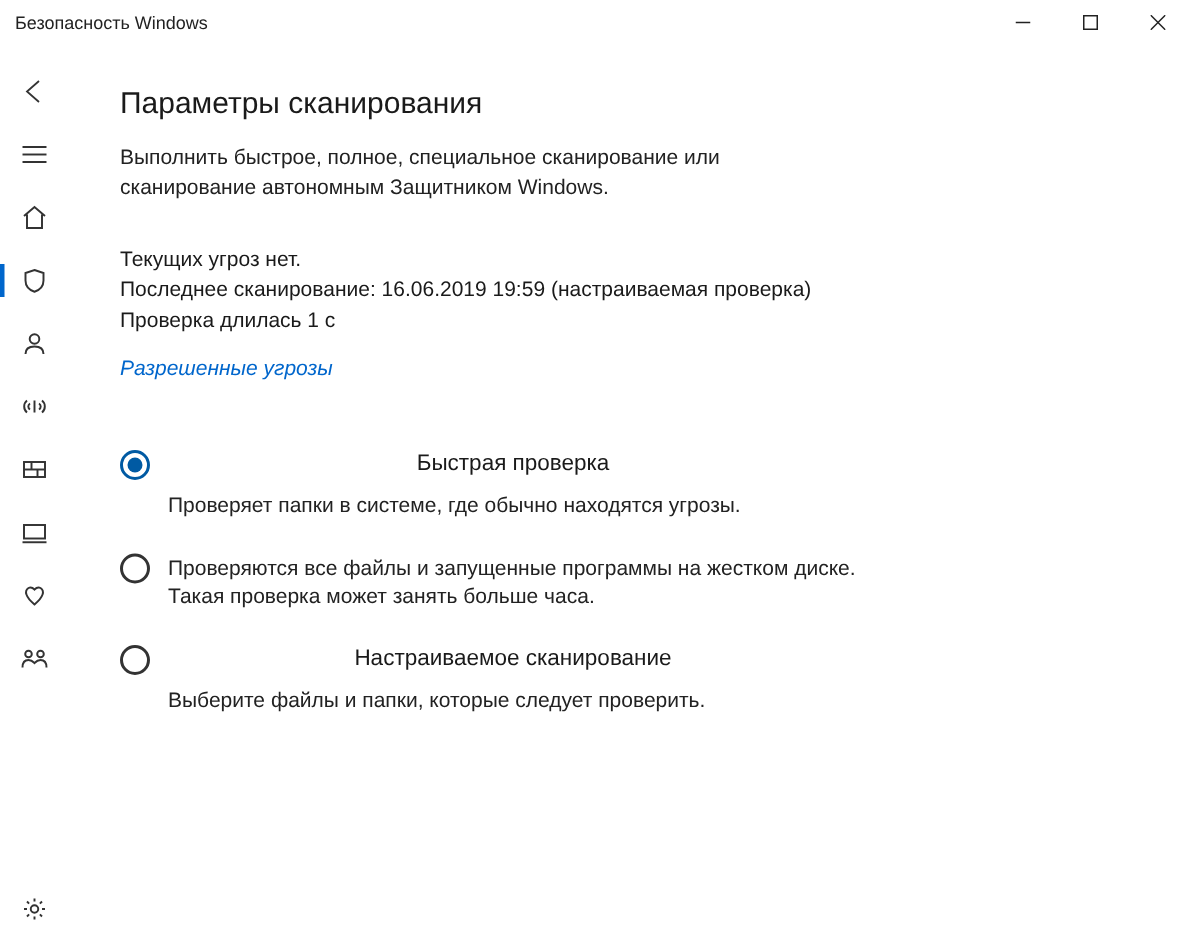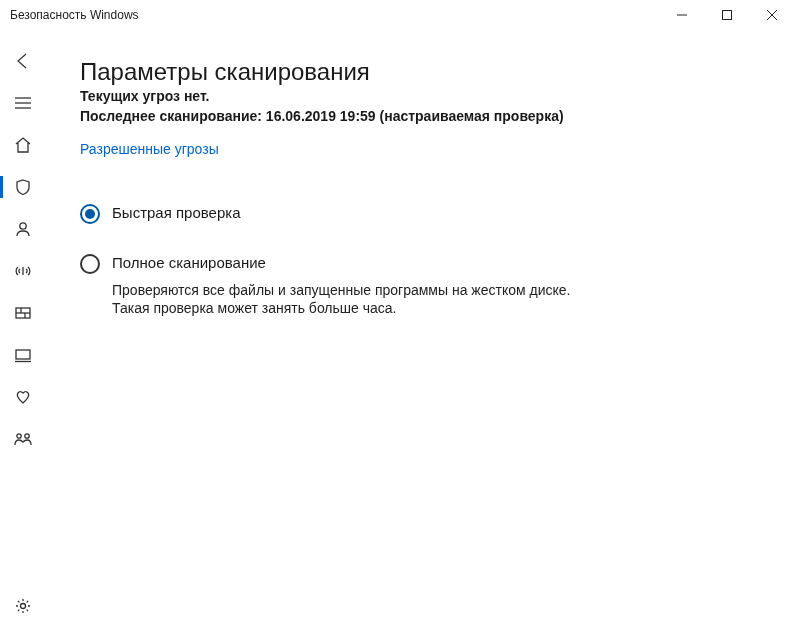--- a/index.html
+++ b/index.html
@@ -52,38 +52,39 @@
     background: #0066cc;
   }
   .nav-item svg { stroke: #333; fill: none; stroke-width: 1.3; }
   .sidebar-spacer { flex: 1; }
   .main {
     flex: 1;
     padding: 28px 40px 0 34px;
     overflow: hidden;
   }
   h1 {
-    font-size: 24px;
+    font-size: 20px;
     font-weight: 500;
+    margin-bottom: 14px;
   }
   .subtitle {
     font-size: 14px;
     color: #222;
     line-height: 1.4;
     margin-bottom: 28px;
     max-width: 440px;
   }
-  .status-block { margin-bottom: 14px; line-height: 1.45; font-weight: bold; }
+  .status-block { margin-bottom: 14px; line-height: 1.45; }
   .link {
     color: #0066cc;
     font-size: 14px;
     display: block;
     margin-bottom: 8px;
   }
-  .link-group { margin-top: 4px; margin-bottom: 46px; }
+  .link-group { margin-top: 4px; margin-bottom: 46px; font-style: italic; }
   .option {
     display: flex;
     align-items: flex-start;
     margin-bottom: 22px;
   }
   .radio {
     width: 20px; height: 20px;
     border: 2px solid #333;
     border-radius: 50%;
     flex: 0 0 20px;
@@ -94,21 +95,21 @@
   .radio.selected {
     border-color: #005aa3;
   }
   .radio.selected::after {
     content: "";
     width: 10px; height: 10px;
     background: #005aa3;
     border-radius: 50%;
   }
   .option-body { flex: 1; padding-top: 1px; max-width: 460px; }
-  .option-title { font-size: 15px; margin-bottom: 10px; }
+  .option-title { font-size: 15px; margin-bottom: 10px; text-align: center; }
   .option-desc { font-size: 14px; color: #222; line-height: 1.35; padding-left: 0; }
   .option .option-desc { margin-left: 0; }
 </style>
 </head>
 <body>
 
 <div class="titlebar">
   <span class="titlebar-text">Безопасность Windows</span>
   <span class="titlebar-spacer"></span>
   <div class="win-controls">
@@ -196,40 +197,49 @@
     <div class="nav-item">
       <svg width="18" height="18">
           <circle cx="9" cy="9" r="2.5"></circle>
           <path d="M9 2 V4 M9 14 V16 M2 9 H4 M14 9 H16 M4 4 L5.4 5.4 M12.6 12.6 L14 14 M14 4 L12.6 5.4 M5.4 12.6 L4 14"></path>
         </svg>
     </div>
   </div>
 
   <div class="main">
     <h1>Параметры сканирования</h1>
+    <p class="subtitle">Выполнить быстрое, полное, специальное сканирование или сканирование автономным Защитником Windows.</p>
 
     <div class="status-block">
       <div>Текущих угроз нет.</div>
       <div>Последнее сканирование: 16.06.2019 19:59 (настраиваемая проверка)</div>
+      <div>Проверка длилась 1 с</div>
     </div>
 
     <div class="link-group">
       <a class="link">Разрешенные угрозы</a>
     </div>
 
     <div class="option">
       <div class="radio selected"></div>
       <div class="option-body">
         <div class="option-title">Быстрая проверка</div>
+        <div class="option-desc">Проверяет папки в системе, где обычно находятся угрозы.</div>
       </div>
     </div>
 
     <div class="option">
       <div class="radio"></div>
       <div class="option-body">
-        <div class="option-title">Полное сканирование</div>
         <div class="option-desc">Проверяются все файлы и запущенные программы на жестком диске. Такая проверка может занять больше часа.</div>
       </div>
     </div>
 
+    <div class="option">
+      <div class="radio"></div>
+      <div class="option-body">
+        <div class="option-title">Настраиваемое сканирование</div>
+        <div class="option-desc">Выберите файлы и папки, которые следует проверить.</div>
+      </div>
+    </div>
 
   </div>
 </div>
 
 </body></html>

